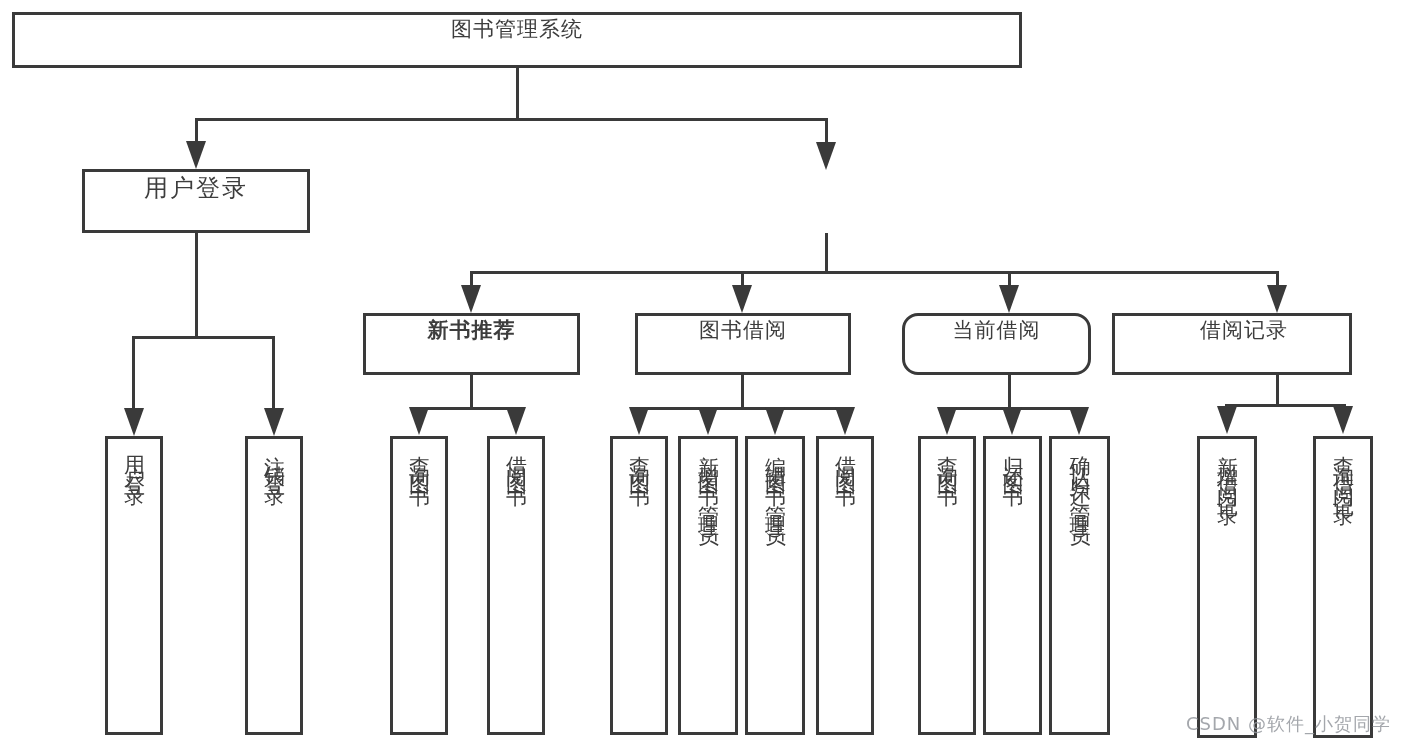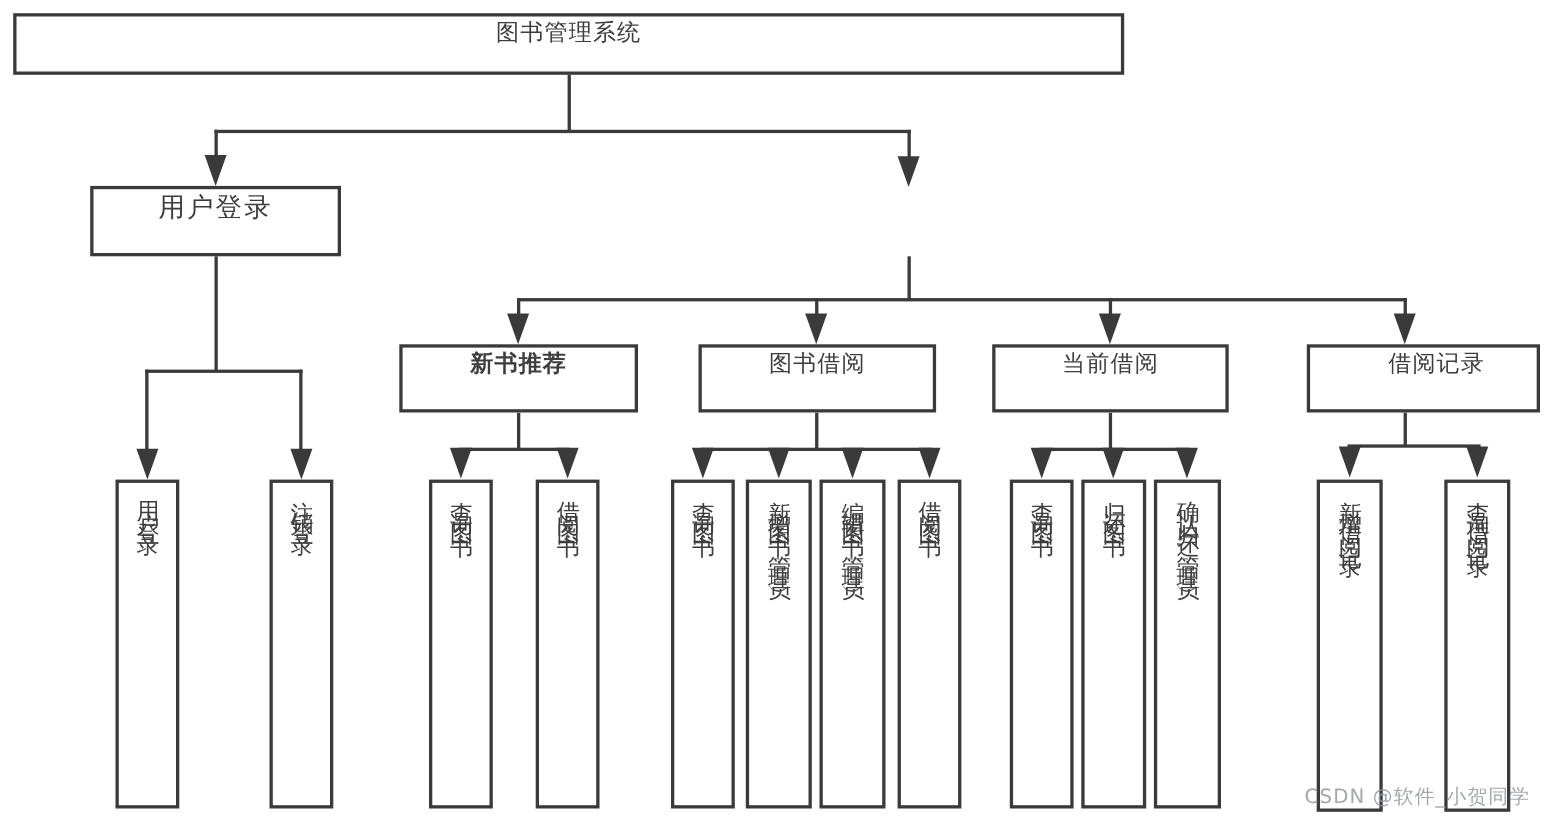--- a/index.html
+++ b/index.html
@@ -111,24 +111,24 @@
   <div class="box l2" style="left:82px;top:169px;width:228px;height:64px;">
     <span>用户登录</span>
   </div>
 
   <div class="box hlabel" style="left:363px;top:313px;width:217px;height:62px;font-weight:bold;">
     <span>新书推荐</span>
   </div>
   <div class="box hlabel" style="left:635px;top:313px;width:216px;height:62px;">
     <span>图书借阅</span>
   </div>
-  <div class="box hlabel" style="left:902px;top:313px;width:215px;height:62px;">
+  <div class="box hlabel" style="left:902px;top:313px;width:189px;height:62px;border-radius:16px;">
     <span>当前借阅</span>
   </div>
-  <div class="box hlabel" style="left:1188px;top:313px;width:212px;height:62px;padding-left:24px;">
+  <div class="box hlabel" style="left:1112px;top:313px;width:240px;height:62px;padding-left:24px;">
     <span>借阅记录</span>
   </div>
 
   <div class="box vbox" style="left:105px;width:58px;">
     <span class="vtext">用户登录</span>
   </div>
   <div class="box vbox" style="left:245px;width:58px;">
     <span class="vtext">注销登录</span>
   </div>
 

